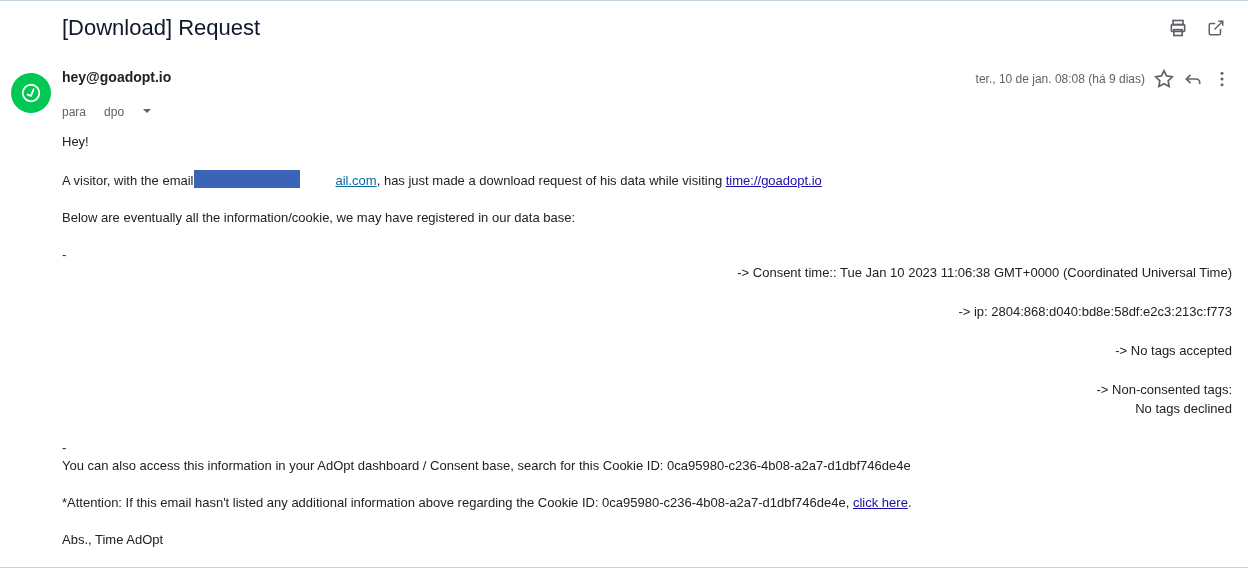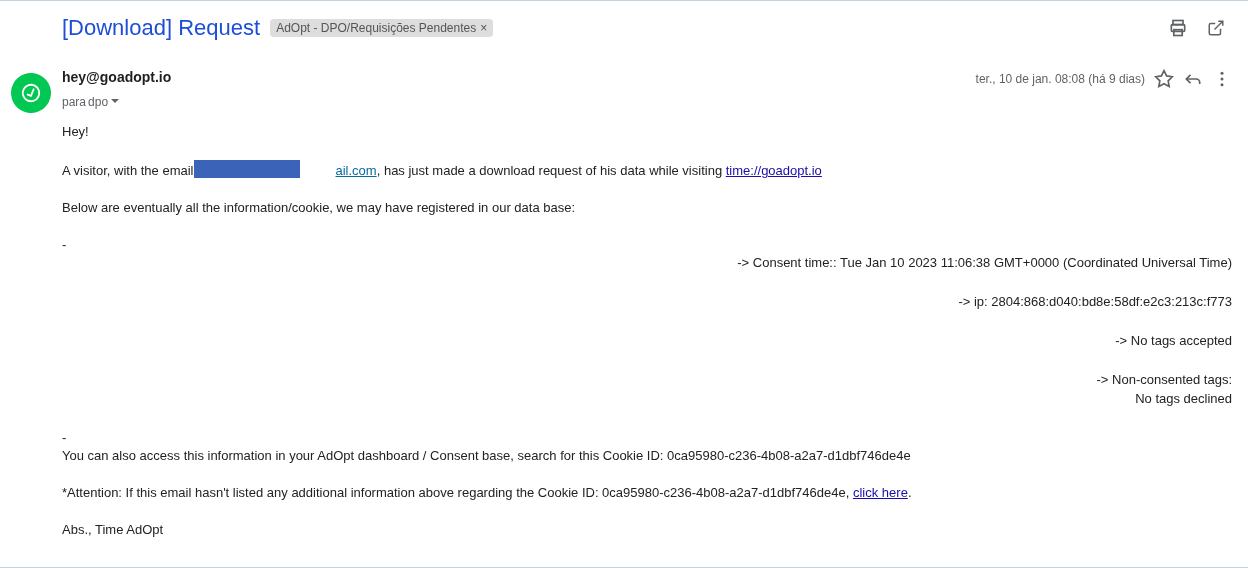--- a/index.html
+++ b/index.html
@@ -40,22 +40,22 @@
   }
   .subject-row {
     display: flex;
     align-items: center;
     padding-top: 14px;
     padding-bottom: 8px;
   }
   .subject {
     font-size: 22px;
     font-weight: 400;
-    color: #1d4ed8;
-    margin-right: 10px;
+    color: #0f172a;
+    margin-right: 18px;
   }
   .label-chip {
     background: #dddddd;
     border-radius: 4px;
     padding: 2px 6px;
     font-size: 12px;
     color: #555;
     display: inline-flex;
     align-items: center;
     gap: 4px;
@@ -87,24 +87,24 @@
     flex: 1;
   }
   .from {
     font-weight: 700;
     font-size: 14px;
     color: #1f1f1f;
   }
   .to-line {
     font-size: 12px;
     color: #5f6368;
-    margin-top: 10px;
-    display: flex;
-    align-items: center;
-    gap: 2px;
+    margin-top: 20px;
+    display: flex;
+    align-items: center;
+    gap: 18px;
   }
   .to-caret {
     display: inline-block;
   }
   .meta-actions {
     display: flex;
     align-items: center;
     gap: 9px;
     color: #5f6368;
     font-size: 12px;
@@ -141,24 +141,20 @@
     <div class="avatar">
       <svg width="22" height="22" viewBox="0 0 24 24" fill="none">
         <circle cx="12" cy="12" r="9" stroke="#fff" stroke-width="2"></circle>
         <path d="M8 12.5 L11 15 L16 9" stroke="#fff" stroke-width="2" fill="none" stroke-linecap="round" stroke-linejoin="round"></path>
       </svg>
     </div>
   </div>
   <div class="main-col">
     <div class="subject-row">
       <span class="subject">[Download] Request</span>
-      <span class="label-chip">
-        <span>AdOpt - DPO/Requisições Pendentes</span>
-        <span class="x">×</span>
-      </span>
       <div class="subject-actions">
         <span class="icon-btn">
           <svg width="20" height="20" viewBox="0 0 24 24" fill="none" stroke="#5f6368" stroke-width="2">
             <rect x="6" y="3" width="12" height="5"></rect>
             <rect x="4" y="8" width="16" height="8" rx="1"></rect>
             <rect x="7" y="14" width="10" height="7"></rect>
           </svg>
         </span>
         <span class="icon-btn">
           <svg width="18" height="18" viewBox="0 0 24 24" fill="none" stroke="#5f6368" stroke-width="2">

